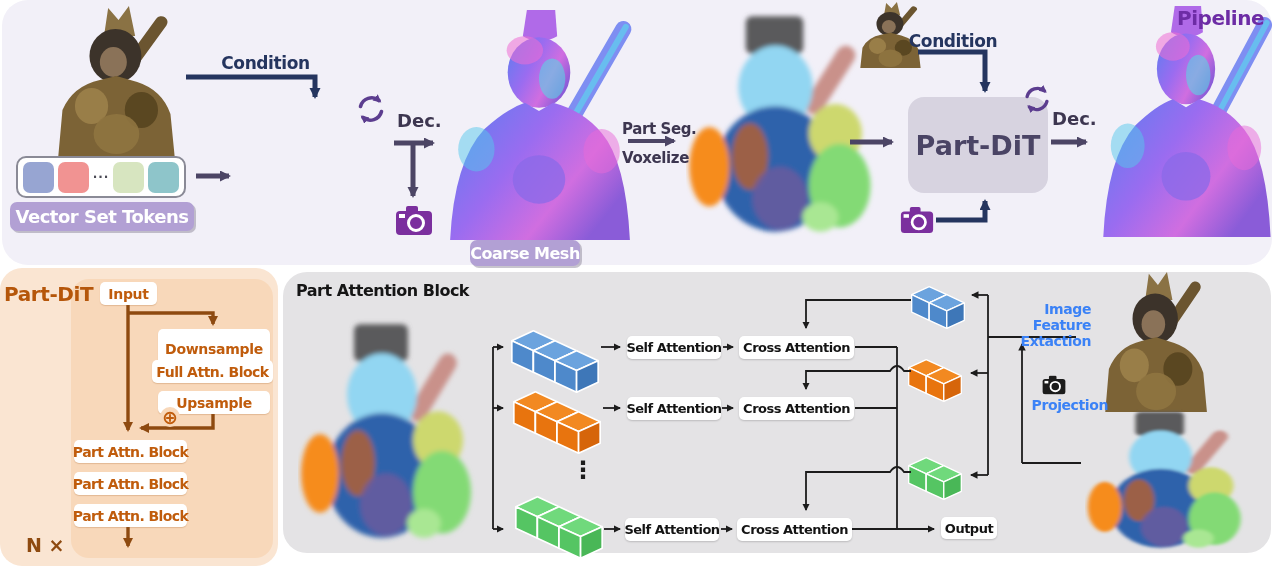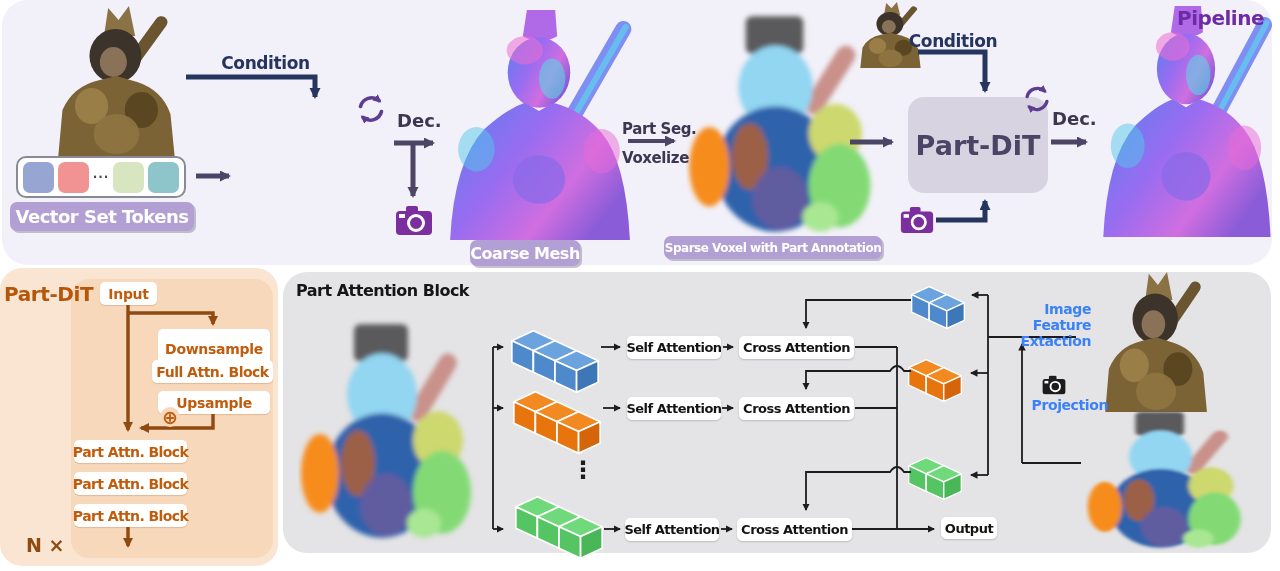--- a/index.html
+++ b/index.html
@@ -259,21 +259,20 @@
   <div class="abs badge" style="left:470px;top:240px;width:110px;height:26px;font-size:16px;">Coarse Mesh</div>
 
   <div class="abs lbl darklbl" style="left:622px;top:120px;width:66px;font-size:15px;text-align:center;letter-spacing:-0.4px;">Part Seg.</div>
   <div class="abs lbl darklbl" style="left:622px;top:149px;width:66px;font-size:15px;letter-spacing:-0.4px;">Voxelize</div>
 
   <div class="abs img" style="left:686px;top:10px;width:192px;height:230px;">
       <svg viewBox="0 0 180 220" preserveAspectRatio="none">
         <use href="#sym-voxel"></use>
       </svg>
     </div>
-  <div class="abs badge" style="left:664px;top:236px;width:218px;height:23px;font-size:12px;">Sparse Voxel with Part Annotation</div>
 
   <div class="abs img" style="left:856px;top:2px;width:70px;height:66px;">
       <svg viewBox="0 0 130 150" preserveAspectRatio="none">
         <use href="#sym-wukong"></use>
       </svg>
     </div>
   <div class="abs lbl navy" style="left:903px;top:31px;width:100px;font-size:17px;text-align:center;letter-spacing:-0.4px;">Condition</div>
 
   <div class="abs gblock" style="left:908px;top:97px;width:140px;height:96px;font-size:27px;">Part-DiT</div>
   <div class="abs icon" style="left:1020px;top:82px;width:34px;height:34px;"><svg viewBox="0 0 36 36" width="34" height="34">

